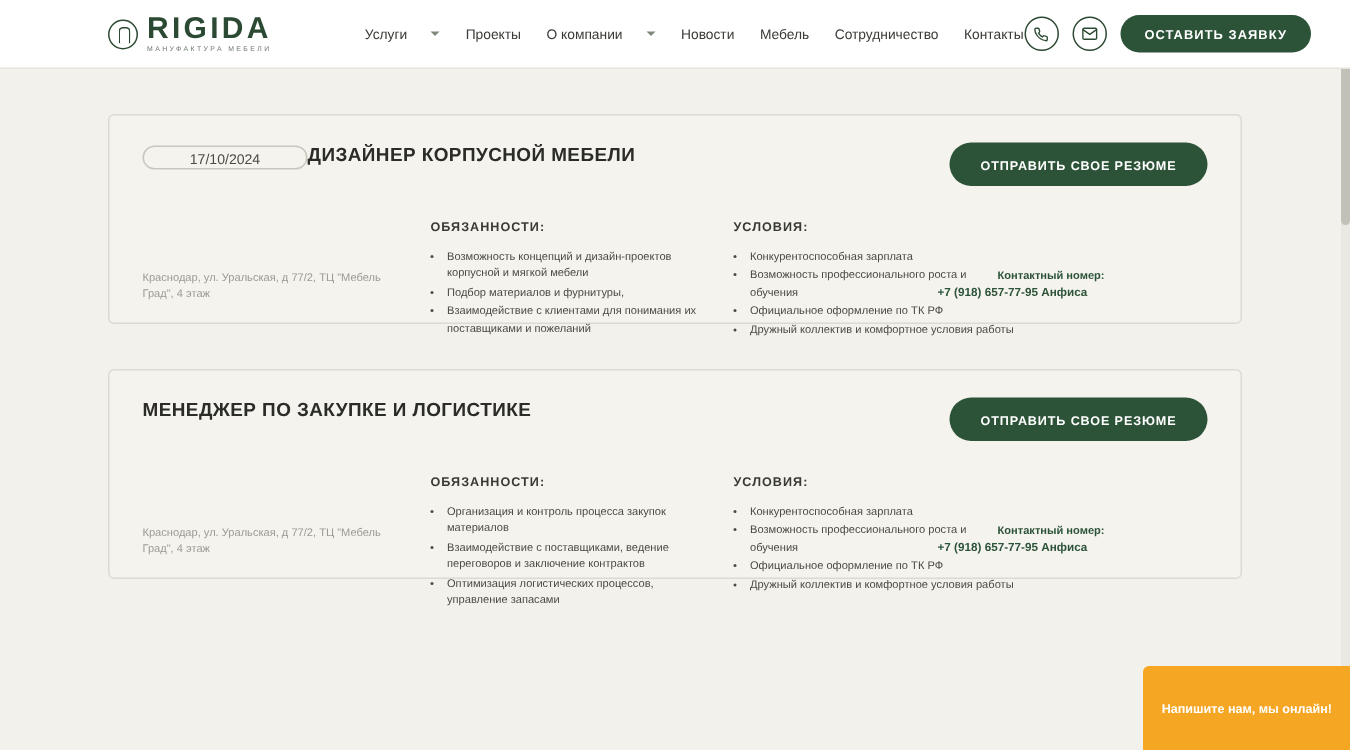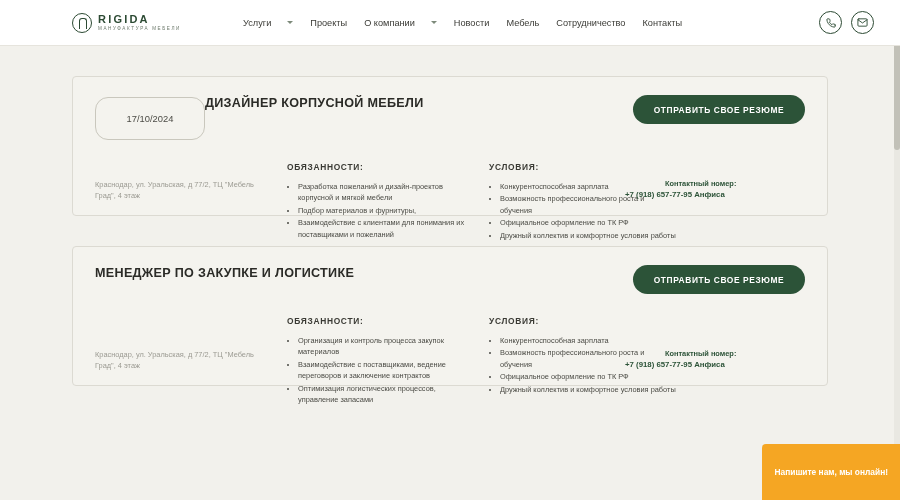--- a/index.html
+++ b/index.html
@@ -34,21 +34,21 @@
     content: "";
     position: absolute;
     left: 6px; top: 4px;
     width: 6px; height: 10px;
     border: 1.4px solid #2c4a33;
     border-radius: 3px 3px 0 0;
     border-bottom: none;
   }
   .logo-text { line-height: 1; }
   .logo-name {
-    font-size: 11px;
+    font-size: 20px;
     letter-spacing: 2.2px;
     color: #2c4a33;
     font-weight: 700;
   }
   .logo-sub {
     font-size: 4.6px;
     letter-spacing: 1.6px;
     color: #6d7a6c;
     margin-top: 2px;
   }
@@ -120,21 +120,21 @@
     margin-top: 30px;
     background: #f4f3ee;
     border: 1px solid #dcdad2;
     border-radius: 4px;
     padding: 18px 22px 16px 22px;
     position: relative;
     height: 140px;
   }
   .vac-top { display: flex; align-items: flex-start; }
   .date-pill {
-    width: 110px; height: 43px;
+    width: 110px; height: 16px;
     border: 1px solid #c9c7bd;
     border-radius: 13px;
     display: flex; align-items: center; justify-content: center;
     font-size: 9.4px;
     color: #4c4c46;
     background: #f4f3ee;
     flex: none;
     margin-top: 2px;
   }
   .vac-title {
@@ -284,36 +284,37 @@
         <svg width="10" height="10" viewBox="0 0 24 24" fill="none" stroke="#2c4a33" stroke-width="2.2" stroke-linecap="round" stroke-linejoin="round">
             <path d="M22 16.9v3a2 2 0 0 1-2.2 2 19.8 19.8 0 0 1-8.6-3.1 19.5 19.5 0 0 1-6-6A19.8 19.8 0 0 1 2.1 4.2 2 2 0 0 1 4.1 2h3a2 2 0 0 1 2 1.7c.1 1 .4 1.9.7 2.8a2 2 0 0 1-.5 2.1L8.1 9.9a16 16 0 0 0 6 6l1.3-1.3a2 2 0 0 1 2.1-.4c.9.3 1.8.6 2.8.7a2 2 0 0 1 1.7 2z"></path>
           </svg>
       </div>
       <div class="circ-btn">
         <svg width="11" height="11" viewBox="0 0 24 24" fill="none" stroke="#2c4a33" stroke-width="2" stroke-linecap="round" stroke-linejoin="round">
             <rect x="2" y="4" width="20" height="16" rx="2"></rect>
             <path d="m22 6-10 7L2 6"></path>
           </svg>
       </div>
+      <button class="cta">ОСТАВИТЬ ЗАЯВКУ</button>
     </div>
   </div>
 
   <div class="main">
 
     <section class="vacancy">
       <div class="vac-top">
         <div class="date-pill">17/10/2024</div>
         <div class="vac-title">ДИЗАЙНЕР КОРПУСНОЙ МЕБЕЛИ</div>
         <button class="resume-btn">ОТПРАВИТЬ СВОЕ РЕЗЮМЕ</button>
       </div>
       <div class="cols">
         <div class="col">
           <div class="col-head">ОБЯЗАННОСТИ:</div>
           <ul>
-            <li>Разработка пожеланий и дизайн-проектов корпусной и мягкой мебели</li>
+            <li>Возможность концепций и дизайн-проектов корпусной и мягкой мебели</li>
             <li>Подбор материалов и фурнитуры,</li>
             <li>Взаимодействие с клиентами для понимания их поставщиками и пожеланий</li>
           </ul>
         </div>
         <div class="col">
           <div class="col-head">УСЛОВИЯ:</div>
           <ul>
             <li>Конкурентоспособная зарплата</li>
             <li>Возможность профессионального роста и обучения</li>
             <li>Официальное оформление по ТК РФ</li>

